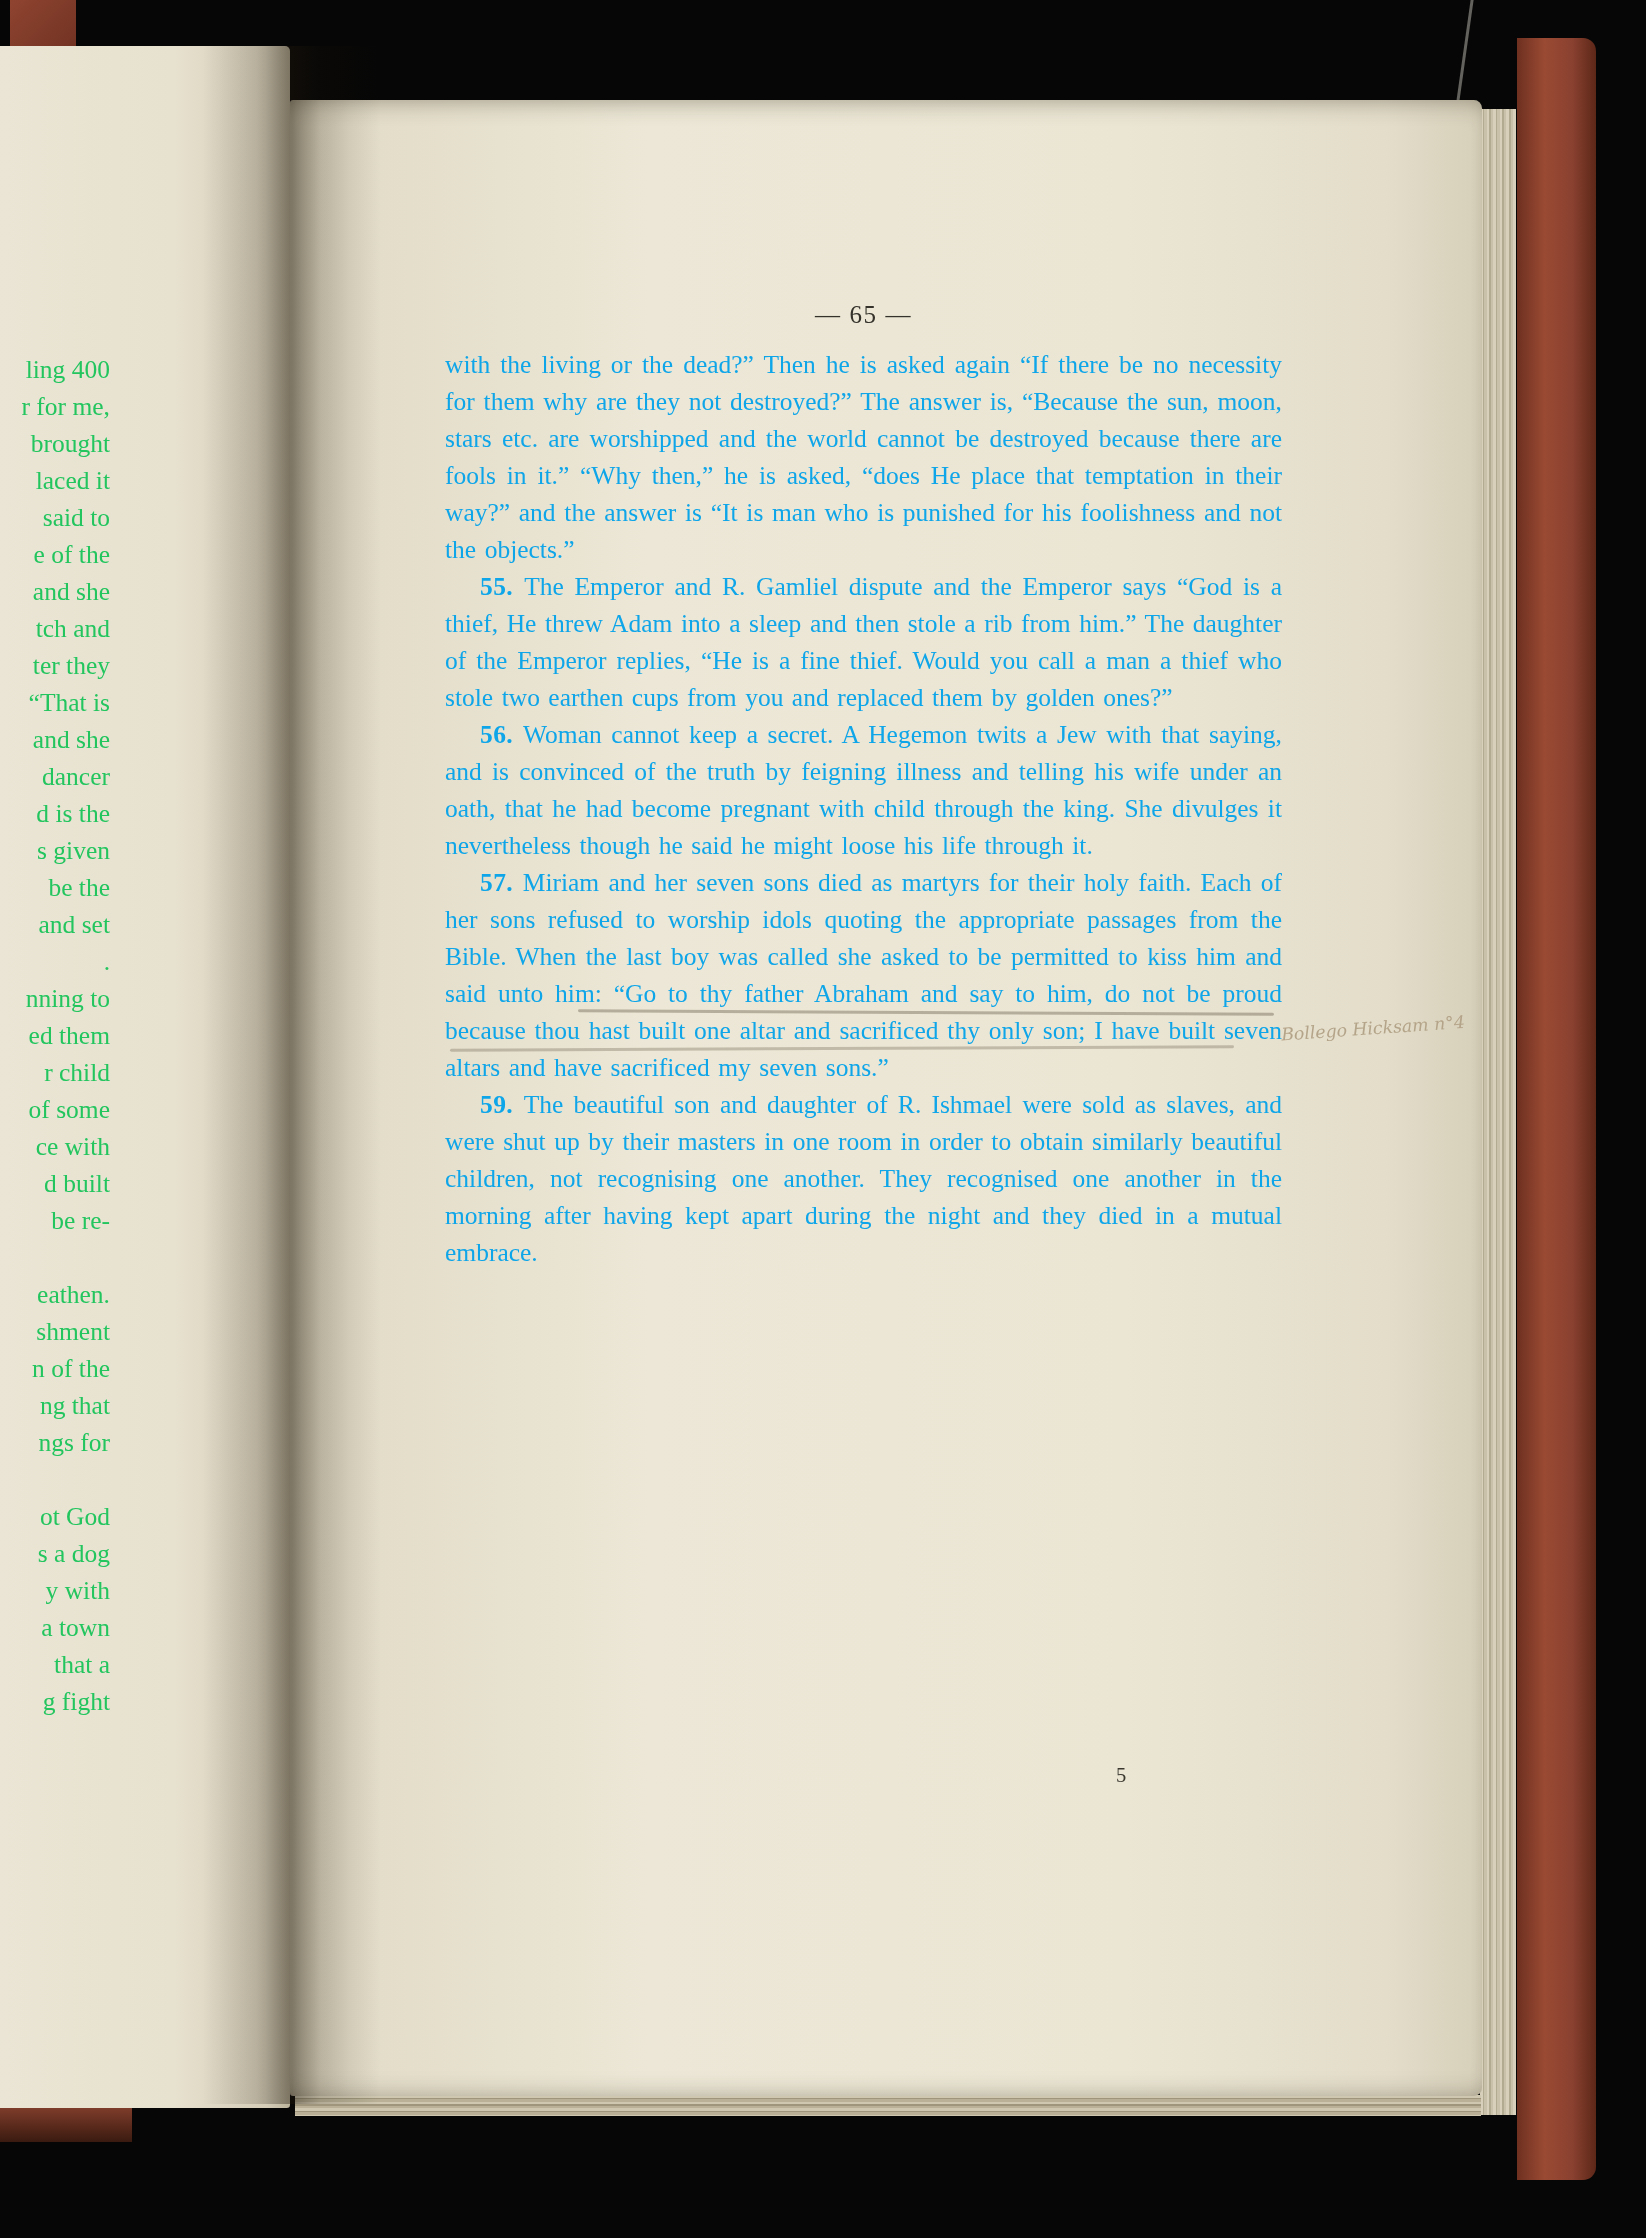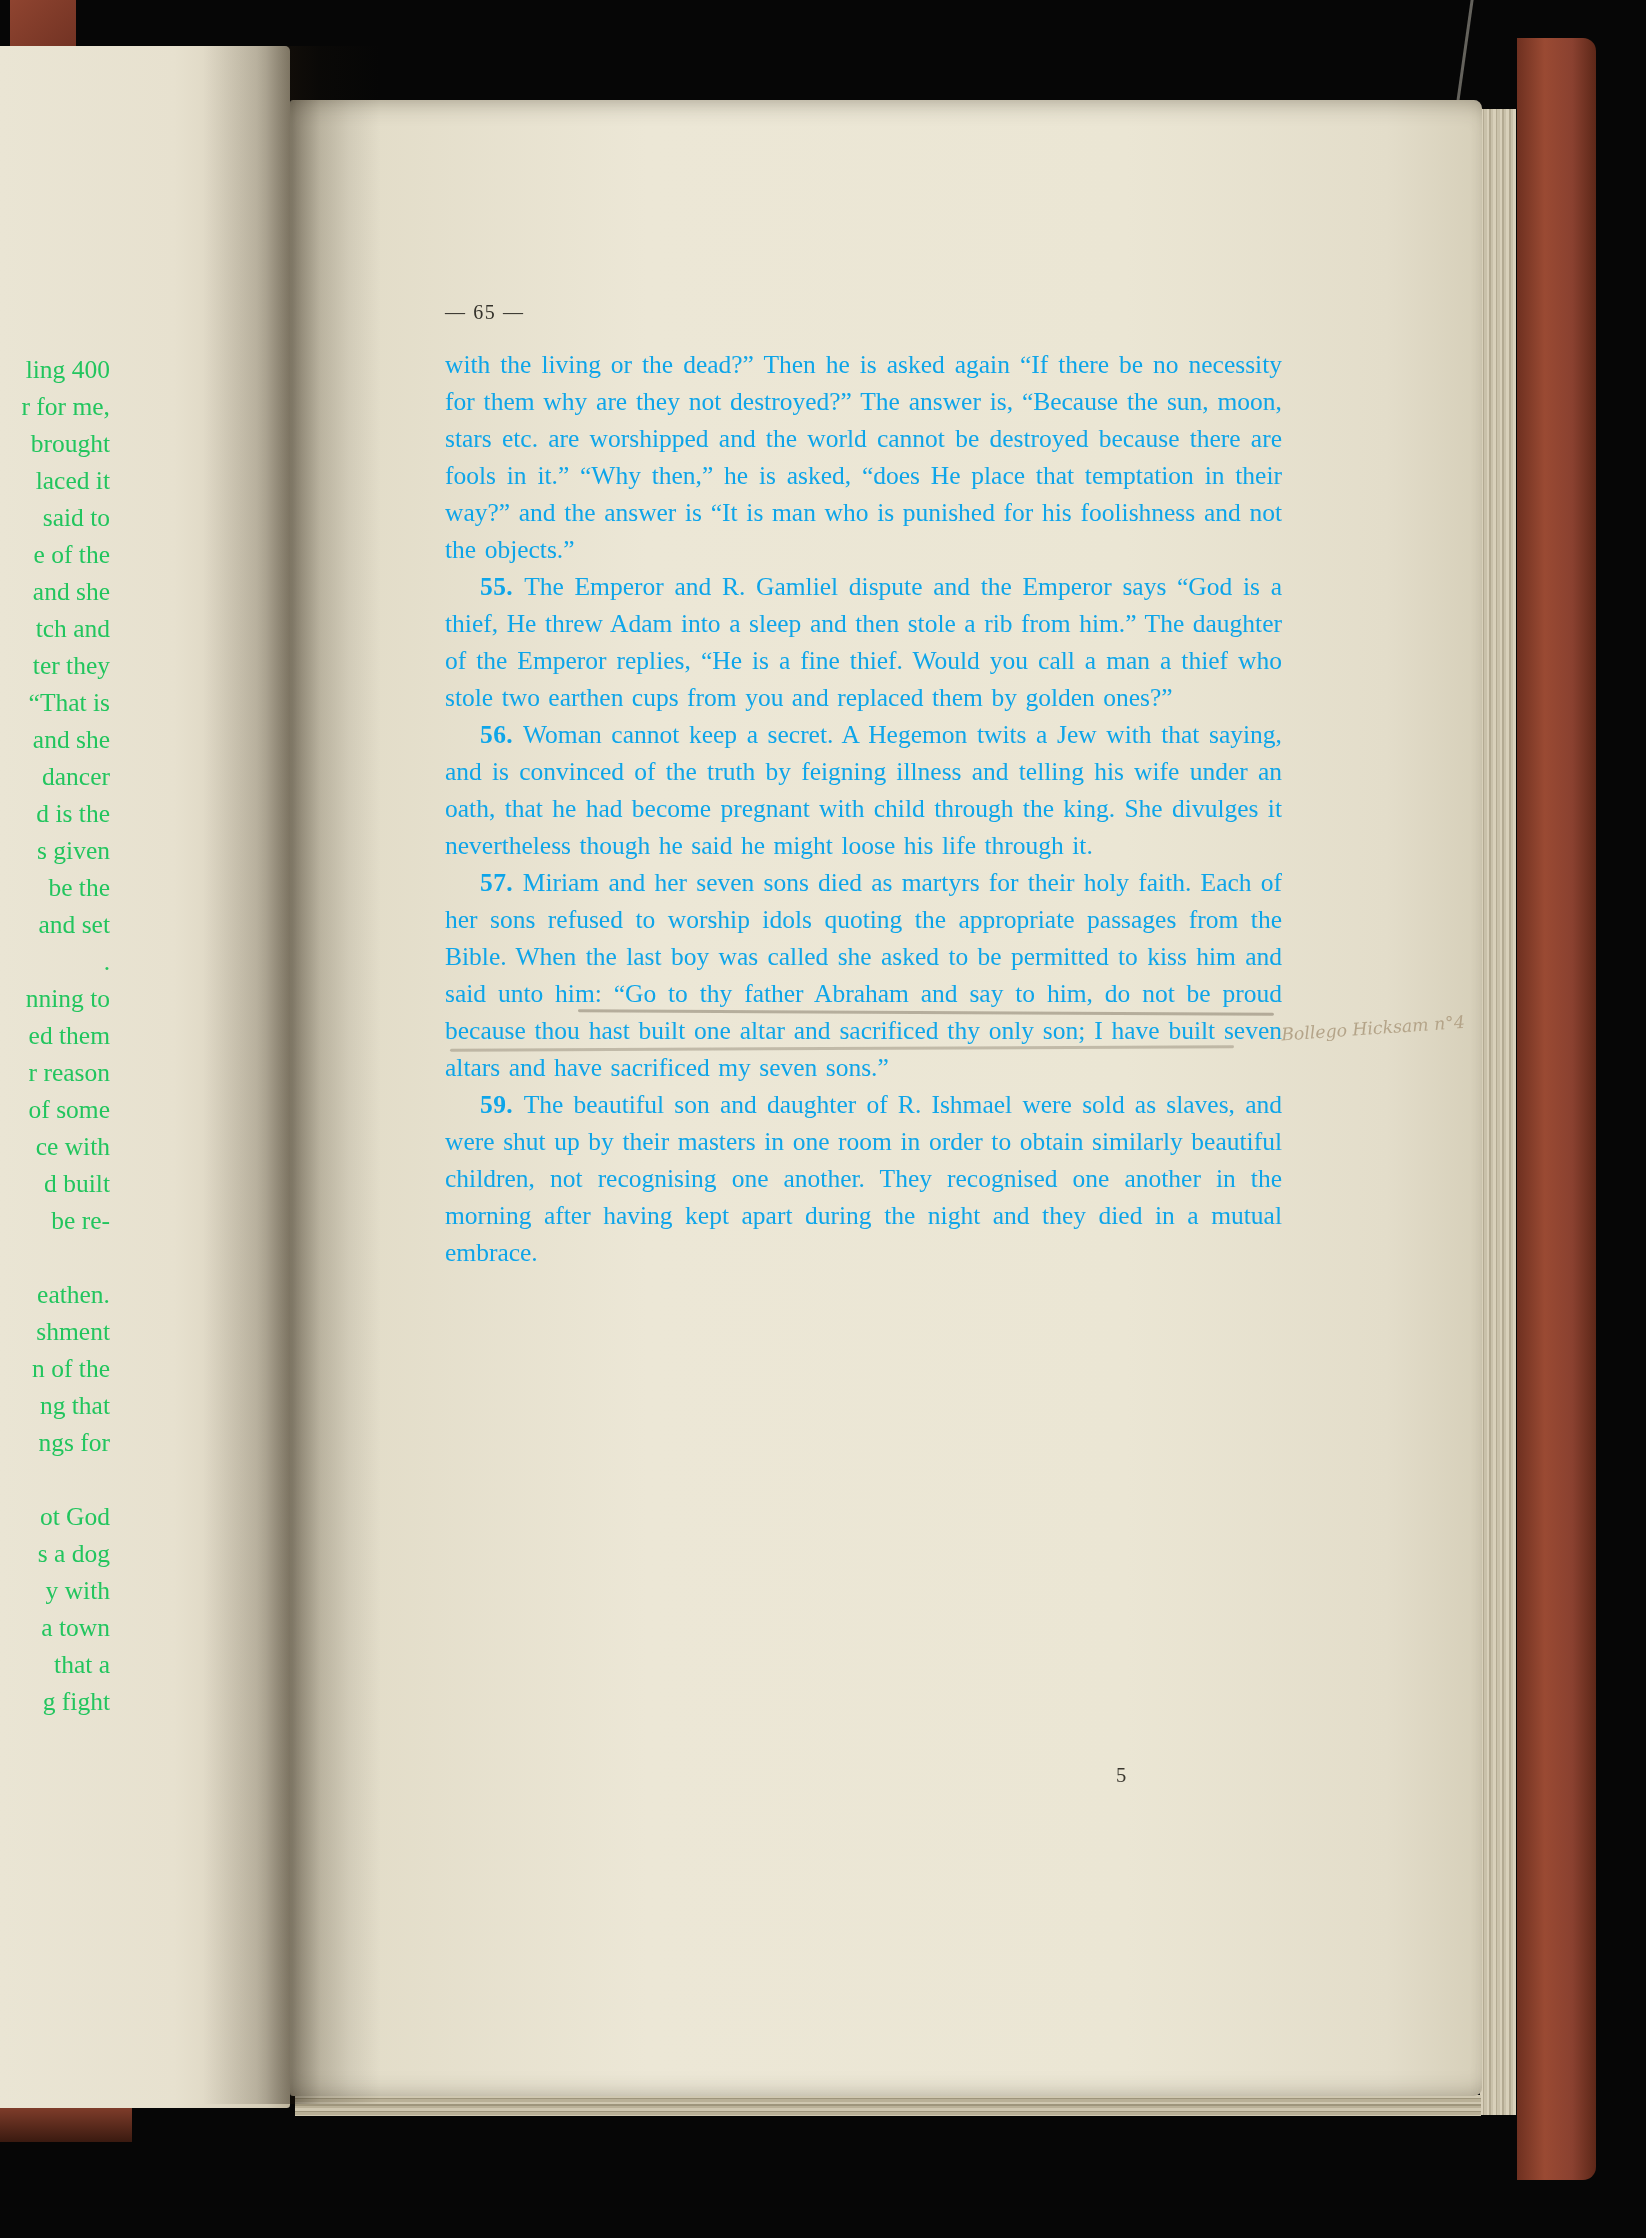--- a/index.html
+++ b/index.html
@@ -26,22 +26,22 @@
     background:linear-gradient(90deg,#eae5d4 0%,#e7e1cf 60%,#d4ccb7 92%,#bdb49d 100%);
     border-radius:0 5px 3.3px 0;}
   .right-page{position:absolute;left:290px;top:100px;width:1192px;height:1996px;
     border-radius:3.3px 8.2px 8.2px 3.3px;
     background:linear-gradient(90deg,#cdc5ae 0%,#e2dcc8 5%,#ece7d6 30%,#ebe6d4 70%,#e3ddca 92%,#d6cfb9 100%);
     box-shadow:inset 0 15px 23px -15px rgba(60,50,35,.45), inset 0 -15px 23px -16.5px rgba(60,50,35,.4);}
   .gutter-shadow{position:absolute;left:203px;top:46px;width:178px;height:2058px;pointer-events:none;
     background:linear-gradient(90deg,rgba(0,0,0,0) 0%,rgba(30,22,12,.16) 30%,rgba(30,22,12,.42) 50%,rgba(30,22,12,.16) 66%,rgba(0,0,0,0) 100%);}
 
   
-  .page-number{position:absolute;left:445px;top:301px;width:837px;text-align:left;
-    font-size:20px;color:#34322b;letter-spacing:1.6px;}
+  .page-number{position:absolute;left:445px;top:301px;width:837px;text-align:center;
+    font-size:25px;color:#34322b;letter-spacing:1.6px;}
   .body-text{position:absolute;left:445px;top:346px;width:837px;
     font-size:25.5px;line-height:37px;color:#0ea5e9;text-align:justify;word-spacing:2.1px;}
   .body-text p{margin:0;}
   .body-text p.numbered{text-indent:35px;}
   .pnum{font-weight:bold;letter-spacing:0.4px;}
   .signature{position:absolute;left:1116px;top:1764px;font-size:20.6px;color:#3a372f;}
   .annotation{position:absolute;left:1281px;top:1018px;width:189px;
     font-size:17.3px;font-style:italic;color:#b4a489;transform:rotate(-4deg);
     font-family:"DejaVu Serif",serif;}
 
@@ -85,21 +85,21 @@
       <div class="frag-line">“That is</div>
       <div class="frag-line">and she</div>
       <div class="frag-line">dancer</div>
       <div class="frag-line">d is the</div>
       <div class="frag-line">s given</div>
       <div class="frag-line">be the</div>
       <div class="frag-line">and set</div>
       <div class="frag-line">.</div>
       <div class="frag-line">nning to</div>
       <div class="frag-line">ed them</div>
-      <div class="frag-line">r reason</div>
+      <div class="frag-line">r child</div>
       <div class="frag-line">of some</div>
       <div class="frag-line">ce with</div>
       <div class="frag-line">d built</div>
       <div class="frag-line">be re-</div>
       <div class="frag-line">&nbsp;</div>
       <div class="frag-line">eathen.</div>
       <div class="frag-line">shment</div>
       <div class="frag-line">n of the</div>
       <div class="frag-line">ng that</div>
       <div class="frag-line">ngs for</div>

